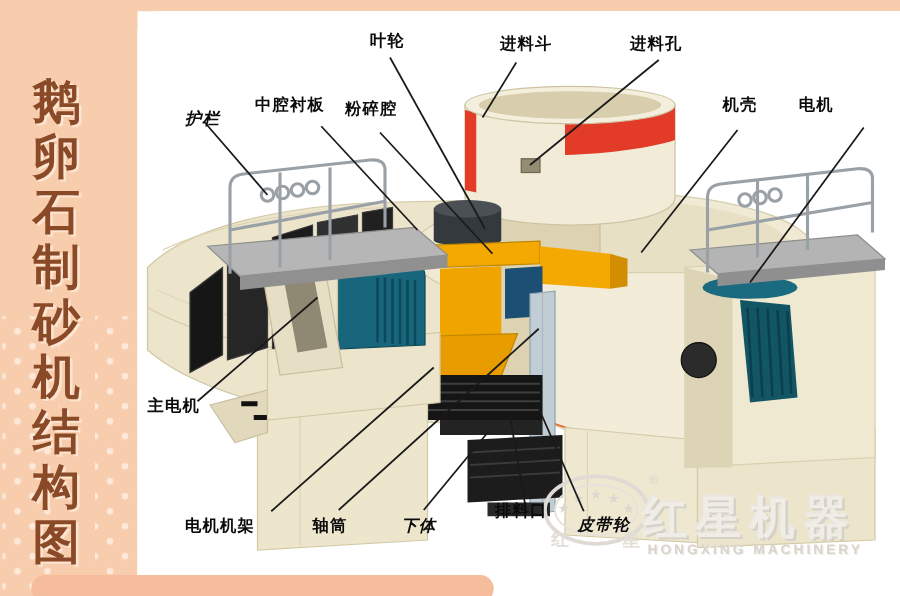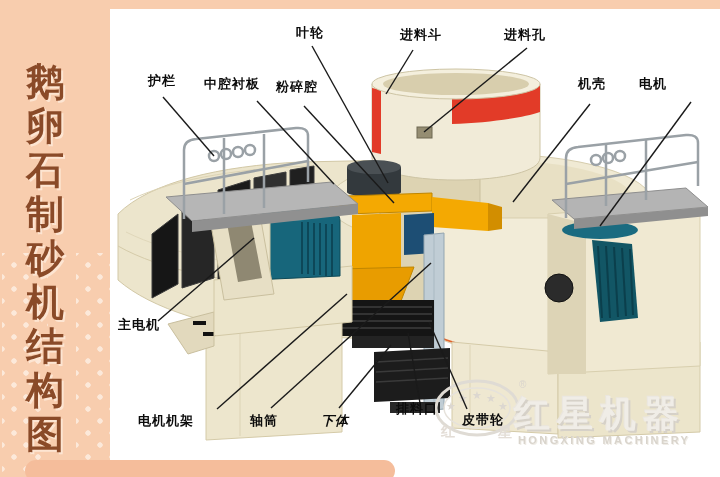--- a/index.html
+++ b/index.html
@@ -243,25 +243,25 @@
     <line x1="217" y1="409" x2="347" y2="294"></line>
     <line x1="271" y1="408" x2="431" y2="263"></line>
     <line x1="339" y1="408" x2="391" y2="345"></line>
     <line x1="421" y1="409" x2="408" y2="333"></line>
     <line x1="467" y1="409" x2="429" y2="322"></line>
   </svg>
 
   <div class="plabel" style="left:296px;top:24px;">叶轮</div>
   <div class="plabel" style="left:400px;top:26px;text-align:center;">进料斗</div>
   <div class="plabel" style="left:504px;top:26px;">进料孔</div>
-  <div class="plabel" style="left:148px;top:72px;">护栏</div>
+  <div class="plabel" style="left:148px;top:86px;font-style:italic;">护栏</div>
   <div class="plabel" style="left:204px;top:75px;font-family:Liberation Mono, monospace;">中腔衬板</div>
   <div class="plabel" style="left:276px;top:78px;">粉碎腔</div>
   <div class="plabel" style="left:578px;top:75px;">机壳</div>
   <div class="plabel" style="left:639px;top:75px;">电机</div>
   <div class="plabel" style="left:118px;top:316px;">主电机</div>
-  <div class="plabel" style="left:138px;top:412px;">电机机架</div>
+  <div class="plabel" style="left:148px;top:412px;">电机机架</div>
   <div class="plabel" style="left:250px;top:412px;">轴筒</div>
   <div class="plabel" style="left:321px;top:412px;font-style:italic;">下体</div>
   <div class="plabel" style="left:396px;top:400px;">排料口</div>
-  <div class="plabel" style="left:462px;top:411px;">皮带轮</div>
+  <div class="plabel" style="left:462px;top:411px;font-style:italic;">皮带轮</div>
 
 </div>
 
 </body></html>

